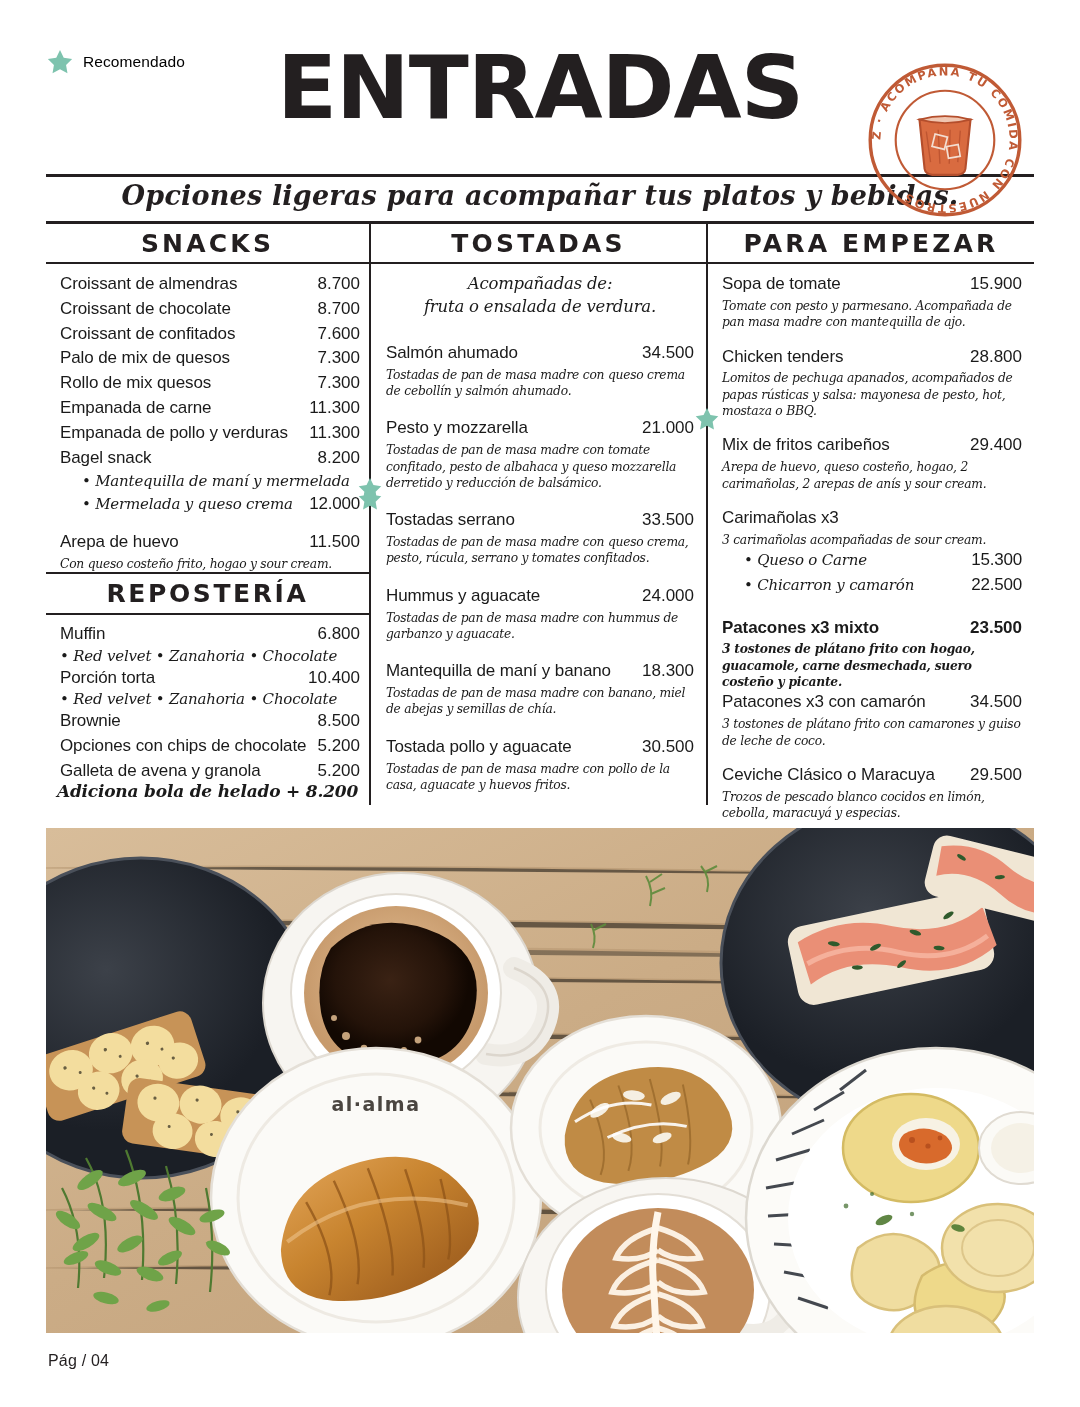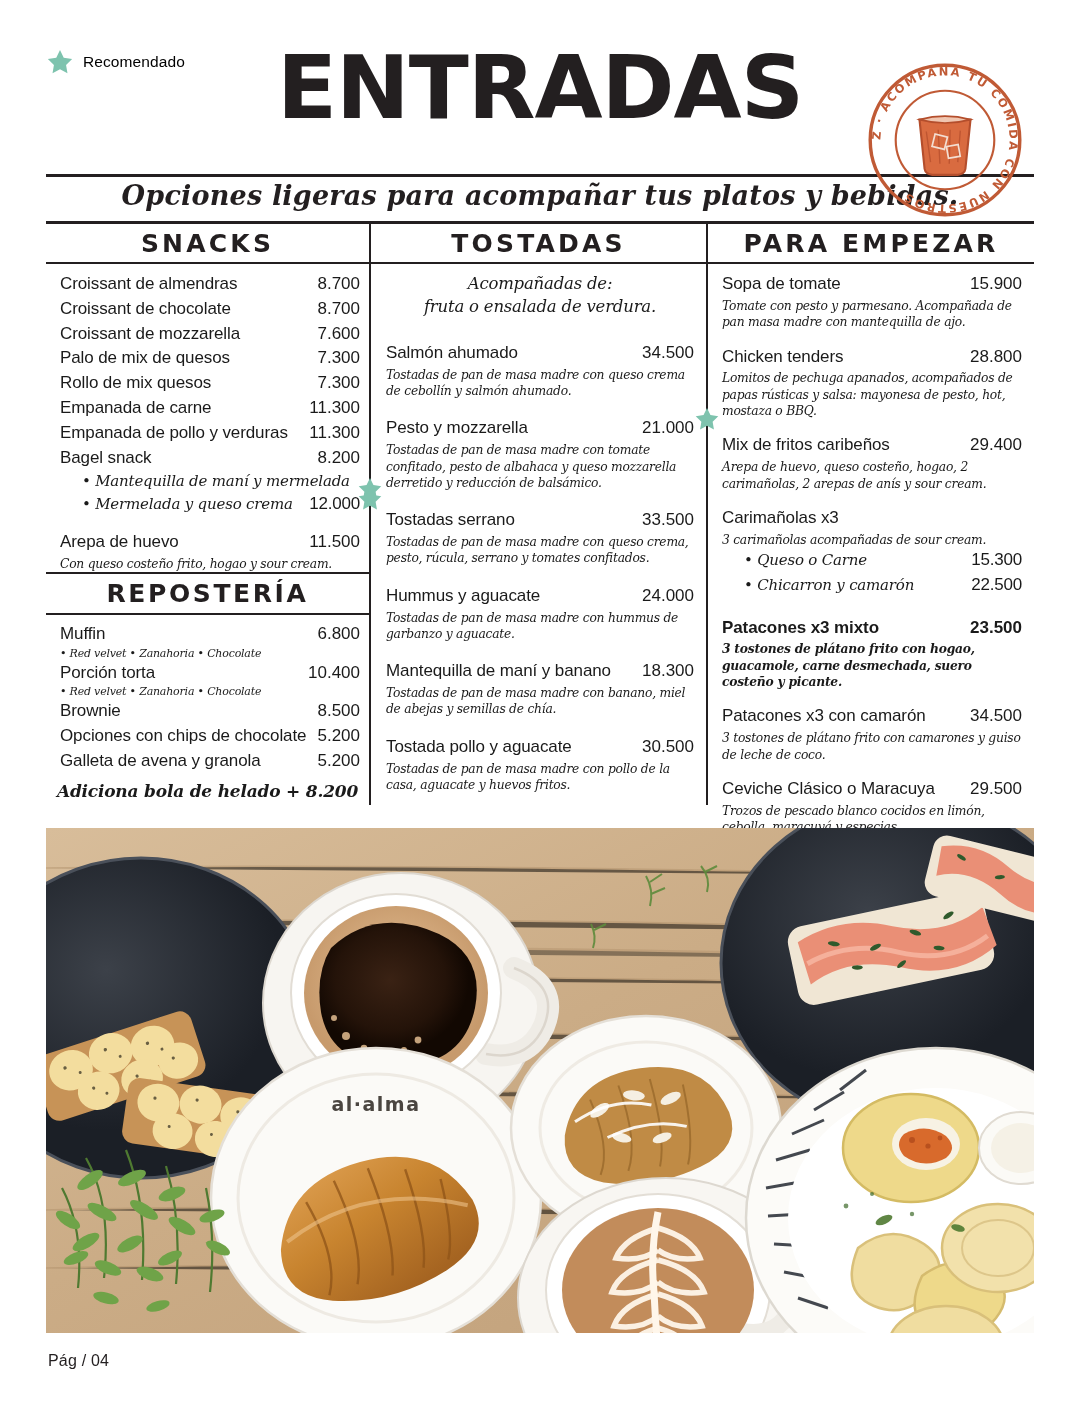--- a/index.html
+++ b/index.html
@@ -69,21 +69,21 @@
     letter-spacing:-.25px;margin-top:1px;
   }
   .sub{
     font-family:"DejaVu Serif", serif;
     font-style:italic;font-size:15px;line-height:1.4;color:#1a1a1a;
     letter-spacing:-.2px;padding-left:22px;
   }
   .sub-row{display:flex;justify-content:space-between;align-items:baseline;}
   .variants{
     font-family:"DejaVu Serif", serif;
-    font-style:italic;font-size:11px;line-height:1.25;color:#1a1a1a;
+    font-style:italic;font-size:15px;line-height:1.25;color:#1a1a1a;
     letter-spacing:-.2px;
   }
 
   
   .intro{
     font-family:"DejaVu Serif", serif;
     font-style:italic;font-size:16.5px;line-height:1.42;color:#1a1a1a;
     text-align:center;letter-spacing:-.2px;
   }
 
@@ -169,21 +169,21 @@
           </div>
         </div>
         <div class="item">
           <div class="row">
             <span class="nm">Croissant de chocolate</span>
             <span class="pr">8.700</span>
           </div>
         </div>
         <div class="item">
           <div class="row">
-            <span class="nm">Croissant de mozzarella</span>
+            <span class="nm">Croissant de confitados</span>
             <span class="pr">7.600</span>
           </div>
         </div>
         <div class="item">
           <div class="row">
             <span class="nm">Palo de mix de quesos</span>
             <span class="pr">7.300</span>
           </div>
         </div>
         <div class="item">
@@ -359,21 +359,21 @@
             <span class="pr" style="font-family: &quot;Liberation Sans&quot;, sans-serif; font-style: normal;">22.500</span>
           </div>
         </div>
         <div class="item" style="margin-top: 18px; font-weight: bold;">
           <div class="row">
             <span class="nm">Patacones x3 mixto</span>
             <span class="pr">23.500</span>
           </div>
           <div class="desc">3 tostones de plátano frito con hogao, guacamole, carne desmechada, suero costeño y picante.</div>
         </div>
-        <div class="item" style="margin-top: 14px;">
+        <div class="item" style="">
           <div class="row">
             <span class="nm">Patacones x3 con camarón</span>
             <span class="pr">34.500</span>
           </div>
           <div class="desc">3 tostones de plátano frito con camarones y guiso de leche de coco.</div>
         </div>
         <div class="item" style="margin-top: 14px;">
           <div class="row">
             <span class="nm">Ceviche Clásico o Maracuya</span>
             <span class="pr">29.500</span>

